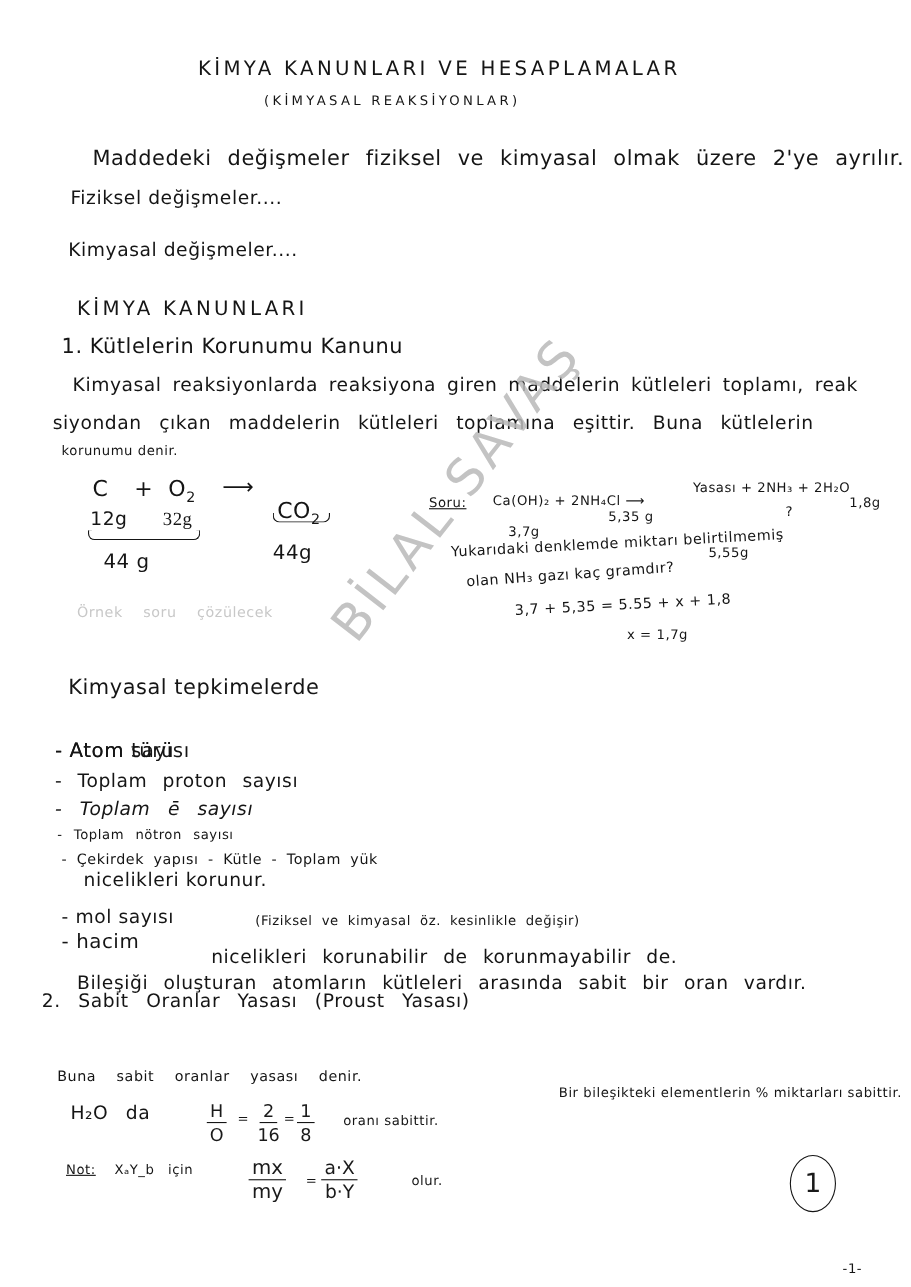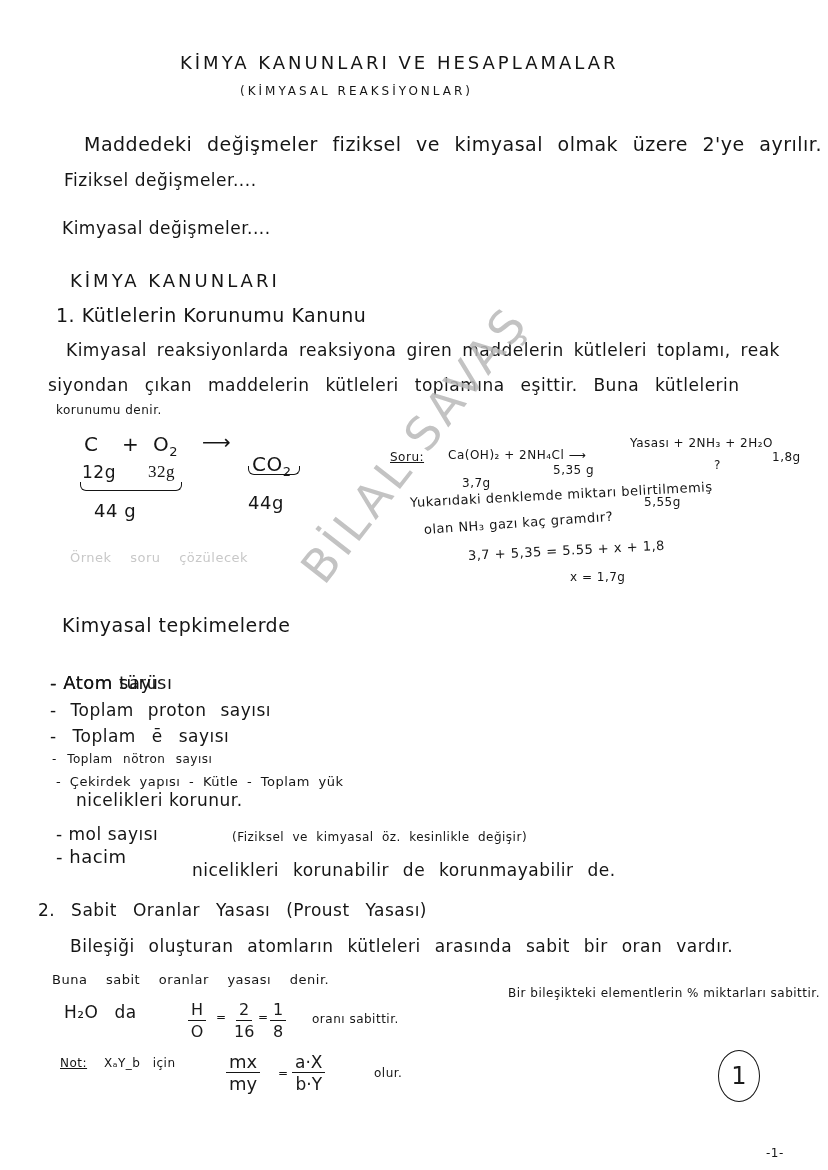--- a/index.html
+++ b/index.html
@@ -80,36 +80,36 @@
   <div class="hw t16" style="left:570px; top:570px;">x = 1,7g</div>
 </div>
 
 <div class="watermark">BİLAL SAVAŞ</div>
 
 <div>
   <div class="hw t19" style="left:62px; top:614px;">Kimyasal tepkimelerde</div>
   <div class="hw t18" style="left:50px; top:642px;margin-top:30px;">- Atom türü</div>
   <div class="hw t18" style="left:50px; top:672px;">- Atom sayısı</div>
   <div class="hw t17" style="left:50px; top:700px; word-spacing:8px;">- Toplam proton sayısı</div>
-  <div class="hw t17" style="left:50px; top:726px; word-spacing:10px;">- Toplam ē sayısı</div>
+  <div class="hw t17" style="left:50px; top:726px; word-spacing:10px;font-style:italic;">- Toplam ē sayısı</div>
   <div class="hw t16" style="left:52px; top:752px; word-spacing:6px;">- Toplam nötron sayısı</div>
   <div class="hw t13" style="left:56px; top:774px; word-spacing:4px;">- Çekirdek yapısı   - Kütle   - Toplam yük</div>
   <div class="hw t17" style="left:76px; top:790px;">nicelikleri korunur.</div>
 </div>
 
 <div>
   <div class="hw t17" style="left:56px; top:824px;">- mol sayısı</div>
   <div class="hw t12" style="left:232px; top:830px; word-spacing:4px;">(Fiziksel ve kimyasal öz. kesinlikle değişir)</div>
   <div class="hw t18" style="left:56px; top:846px;">- hacim</div>
   <div class="hw t17" style="left:192px; top:860px; word-spacing:8px;">nicelikleri korunabilir de korunmayabilir de.</div>
 </div>
 
 <div>
   <div class="hw t17" style="left:38px; top:900px; word-spacing:10px;">2. Sabit Oranlar Yasası (Proust Yasası)</div>
-  <div class="hw t17" style="left:70px; top:936px; word-spacing:8px;text-align:center;">Bileşiği oluşturan atomların kütleleri arasında sabit bir oran vardır.</div>
+  <div class="hw t17" style="left:70px; top:884px; word-spacing:8px;text-align:center;">Bileşiği oluşturan atomların kütleleri arasında sabit bir oran vardır.</div>
   <div class="hw t14 t13" style="left:52px; top:972px; word-spacing:14px;">Buna sabit oranlar yasası denir.</div>
   <div class="hw t12" style="left:508px; top:986px;">Bir bileşikteki elementlerin % miktarları sabittir.</div>
   <div class="hw t17" style="left:64px; top:1002px; word-spacing:10px;">H₂O da</div>
   <div class="frac" style="left:188px; top:1000px;">
     <span class="num">H</span>
     <span class="den">O</span>
   </div>
   <div class="hw t16" style="left:216px; top:1010px;">=</div>
   <div class="frac" style="left:234px; top:1000px;">
     <span class="num">2</span>

